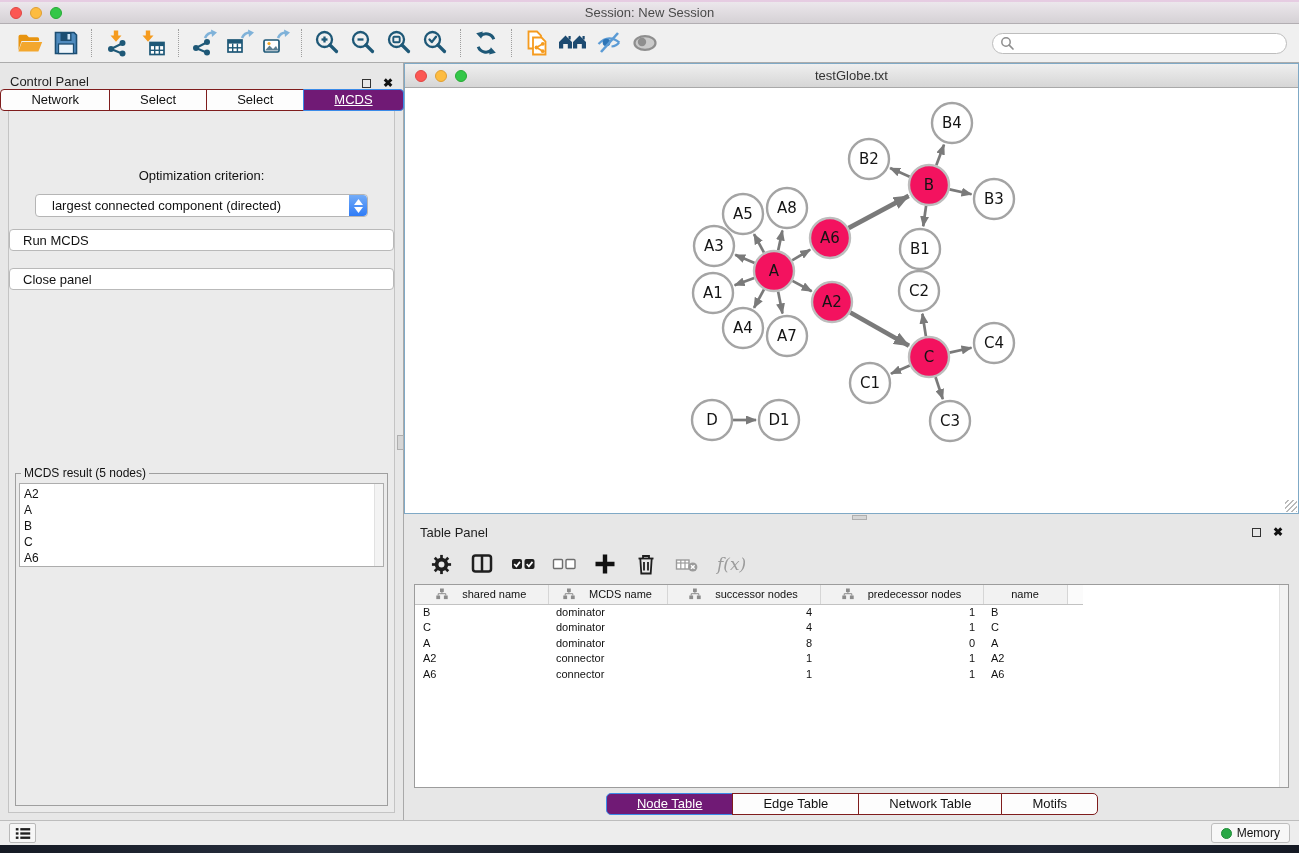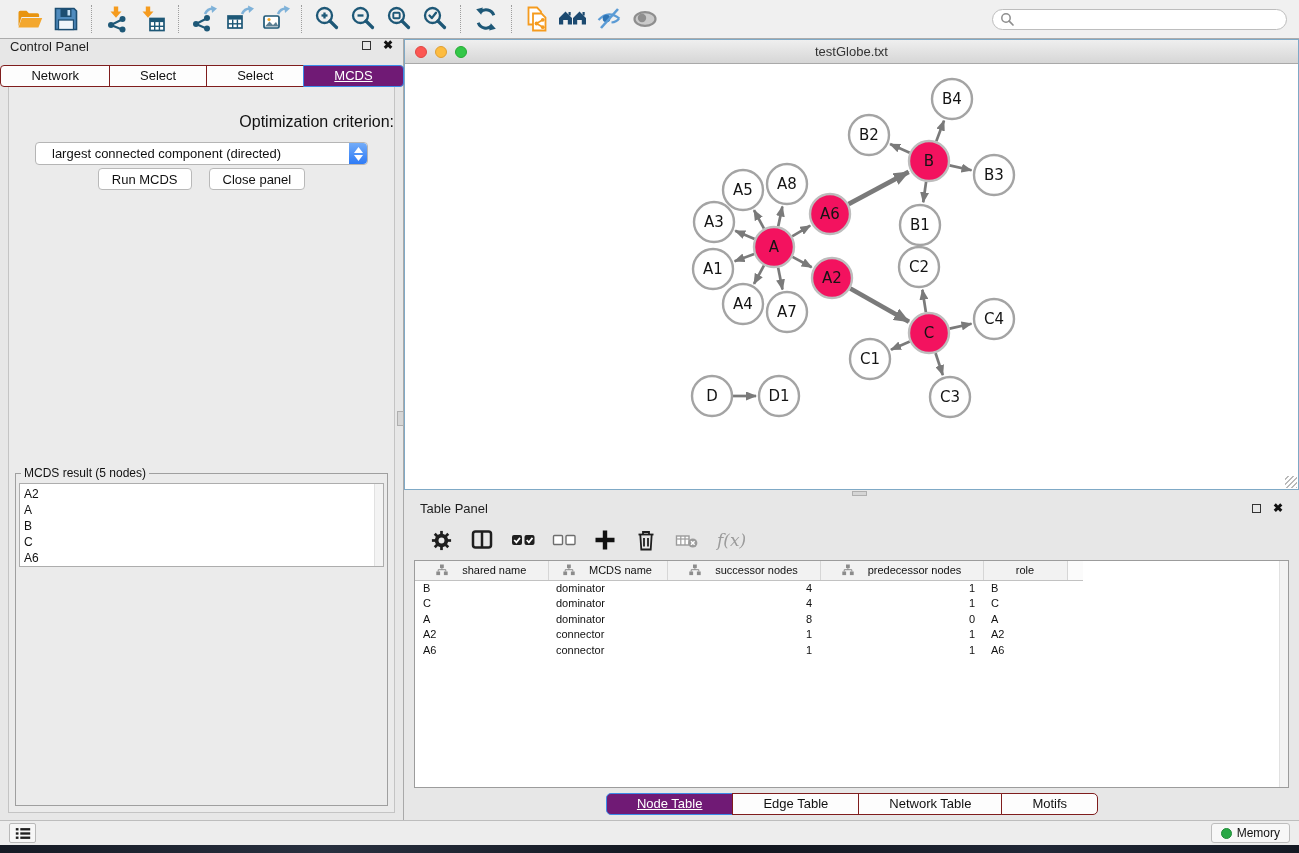--- a/index.html
+++ b/index.html
@@ -26,41 +26,41 @@
   .search-wrap { margin-left:auto; position:relative; }
   .search-input { width:295px; height:21px; border:1px solid #BDBDBD; border-radius:11px; padding:0 8px 0 26px;
     font-size:12px; background:#fff; outline:none; font-family:"Liberation Sans",sans-serif; }
   .search-glass { position:absolute; left:8px; top:3px; }
 
   
   .main { flex:1; display:flex; min-height:0; }
 
   
   .control-panel { width:404px; border-right:1px solid #A9A9A9; display:flex; flex-direction:column; background:#E7E7E7; position:relative;}
-  .cp-header { height:26px; display:flex; align-items:flex-start; padding:0 10px; flex:0 0 auto;}
+  .cp-header { height:26px; display:flex; align-items:flex-end; padding:0 10px; flex:0 0 auto;}
   .panel-title { font-size:13px; color:#1E1E1E; }
   .panel-header-icons { margin-left:auto; display:flex; gap:12px; align-items:center; }
   .float-ico { width:9px; height:9px; border:1.5px solid #333; display:inline-block; }
   .close-ico { font-size:12px; font-weight:bold; color:#111; line-height:1; }
   .cp-tabs { display:flex; justify-content:center; position:relative; z-index:2; margin-bottom:-1px; }
   .cp-tabs .tab, .tp-tabs .tab { background:#FDFDFD; border:1px solid #7f1d1d; padding:2px 30px 3px; font-size:13px;
     color:#111; margin-right:-1px; line-height:15px; }
   .cp-tabs .tab:first-child { border-radius:4px 0 0 4px; }
   .cp-tabs .tab:last-child  { border-radius:0 4px 4px 0; }
   .cp-tabs .tab.active, .tp-tabs .tab.active { background:#701a75; border-color:#3B8BE8; color:#fff;text-decoration:underline; }
   .cp-content { flex:1; border:1px solid #C4C4C4; margin:0 8px 7px; background:#EBEBEB; display:flex;
     flex-direction:column; padding-top:26px; min-height:0; }
-  .opt-label { text-align:right; font-size:16px; color:#111; }
+  .opt-label { text-align:center; font-size:13px; color:#111;margin-top:31px; }
   .select-row { margin:11px 26px 0; }
   .mac-select { height:23px; background:#fff; border:1px solid #B5B5B5; border-radius:4px; display:flex;
     align-items:center; font-size:13px; padding-left:16px; position:relative; color:#111; }
   .select-stepper { position:absolute; right:0px; top:0px; bottom:0px; width:18px;
     background:linear-gradient(#73ACF8,#2E7BF6); border-radius:0 4px 4px 0; display:flex; flex-direction:column;
     align-items:center; justify-content:center; gap:2px; }
-  .btn-row { display:flex; justify-content:center; gap:17px; margin-top:3px; }
+  .btn-row { display:flex; justify-content:center; gap:17px; margin-top:12px;flex-direction:column; }
   .mac-btn { background:#fff; border:1px solid #B9B9B9; border-radius:4px; height:22px; padding:0 13px;
     font-size:13px; color:#111; display:flex; align-items:center; }
   .result-fieldset { margin:auto 6px 6px; height:340px; border:1px solid #9F9F9F; display:flex; padding:3px; }
   .result-fieldset legend { font-size:12px; color:#111; padding:0 3px; margin-left:2px; }
   .result-box { flex:1; background:#fff; border:1px solid #ADADAD; position:relative; overflow:hidden; padding:2px 0 0 4px; }
   .result-item { font-size:12px; line-height:16px; color:#111; }
   .v-scroll-track { position:absolute; top:0; right:0; bottom:0; width:9px; background:#F3F3F3; border-left:1px solid #E1E1E1; }
   .cp-divider-handle { position:absolute; right:-1px; top:372px; width:7px; height:15px; background:#D6D6D6;
     border:1px solid #AFAFAF; z-index:5; }
 
@@ -106,20 +106,28 @@
     display:flex; align-items:center; gap:5px; padding:0 9px; font-size:12px; color:#111; }
   .mem-dot { width:11px; height:11px; border-radius:50%; background:#28A745; border:1px solid #1F8C38; }
 
   .desktop-strip { height:8px; background:linear-gradient(90deg,#151a24,#28303f 25%,#10141c 55%,#202736 80%,#141923); }
 </style>
 </head>
 <body>
 
 <div class="app">
 
+  <div class="titlebar">
+    <div class="traffic">
+      <span class="light red"></span>
+      <span class="light yellow"></span>
+      <span class="light green"></span>
+    </div>
+    <span class="win-title">Session: New Session</span>
+  </div>
 
   <div class="toolbar">
     <div class="tb-btn">
       <svg width="28" height="28" viewBox="0 0 28 28">
         <path d="M2.5 21.5 V7.5 q0-1.8 1.8-1.8 h6.2 l2.4 2.6 h8.6 q1.6 0 1.6 1.6 v2.1 H5.5 Z" fill="#E8940F"></path>
         <path d="M5.8 13 h20.4 l-3.8 9.5 H2.4 Z" fill="#F3A72E"></path>
       </svg>
     </div>
     <div class="tb-btn">
       <svg width="28" height="28" viewBox="0 0 28 28">
@@ -593,21 +601,21 @@
                           <rect x="0.3" y="7.5" width="3.8" height="3.6"></rect>
                           <rect x="7.9" y="7.5" width="3.8" height="3.6"></rect>
                         </g>
                         <path d="M5.9 4.1 V5.7 M2.2 7.5 V5.7 H9.8 V7.5" stroke="#8C8C8C" stroke-width="1" fill="none"></path>
                       </svg>
                       <span>predecessor nodes</span>
                     </span>
                   </th>
                   <th style="width: 84px;">
                     <span class="th-inner">
-                      <span>role</span>
+                      <span>name</span>
                     </span>
                   </th>
                   <th class="filler"></th>
                 </tr>
               </thead>
             <tbody id="tp-tbody">
                 <tr>
                   <td>B</td>
                   <td>dominator</td>
                   <td class="num">4</td>

